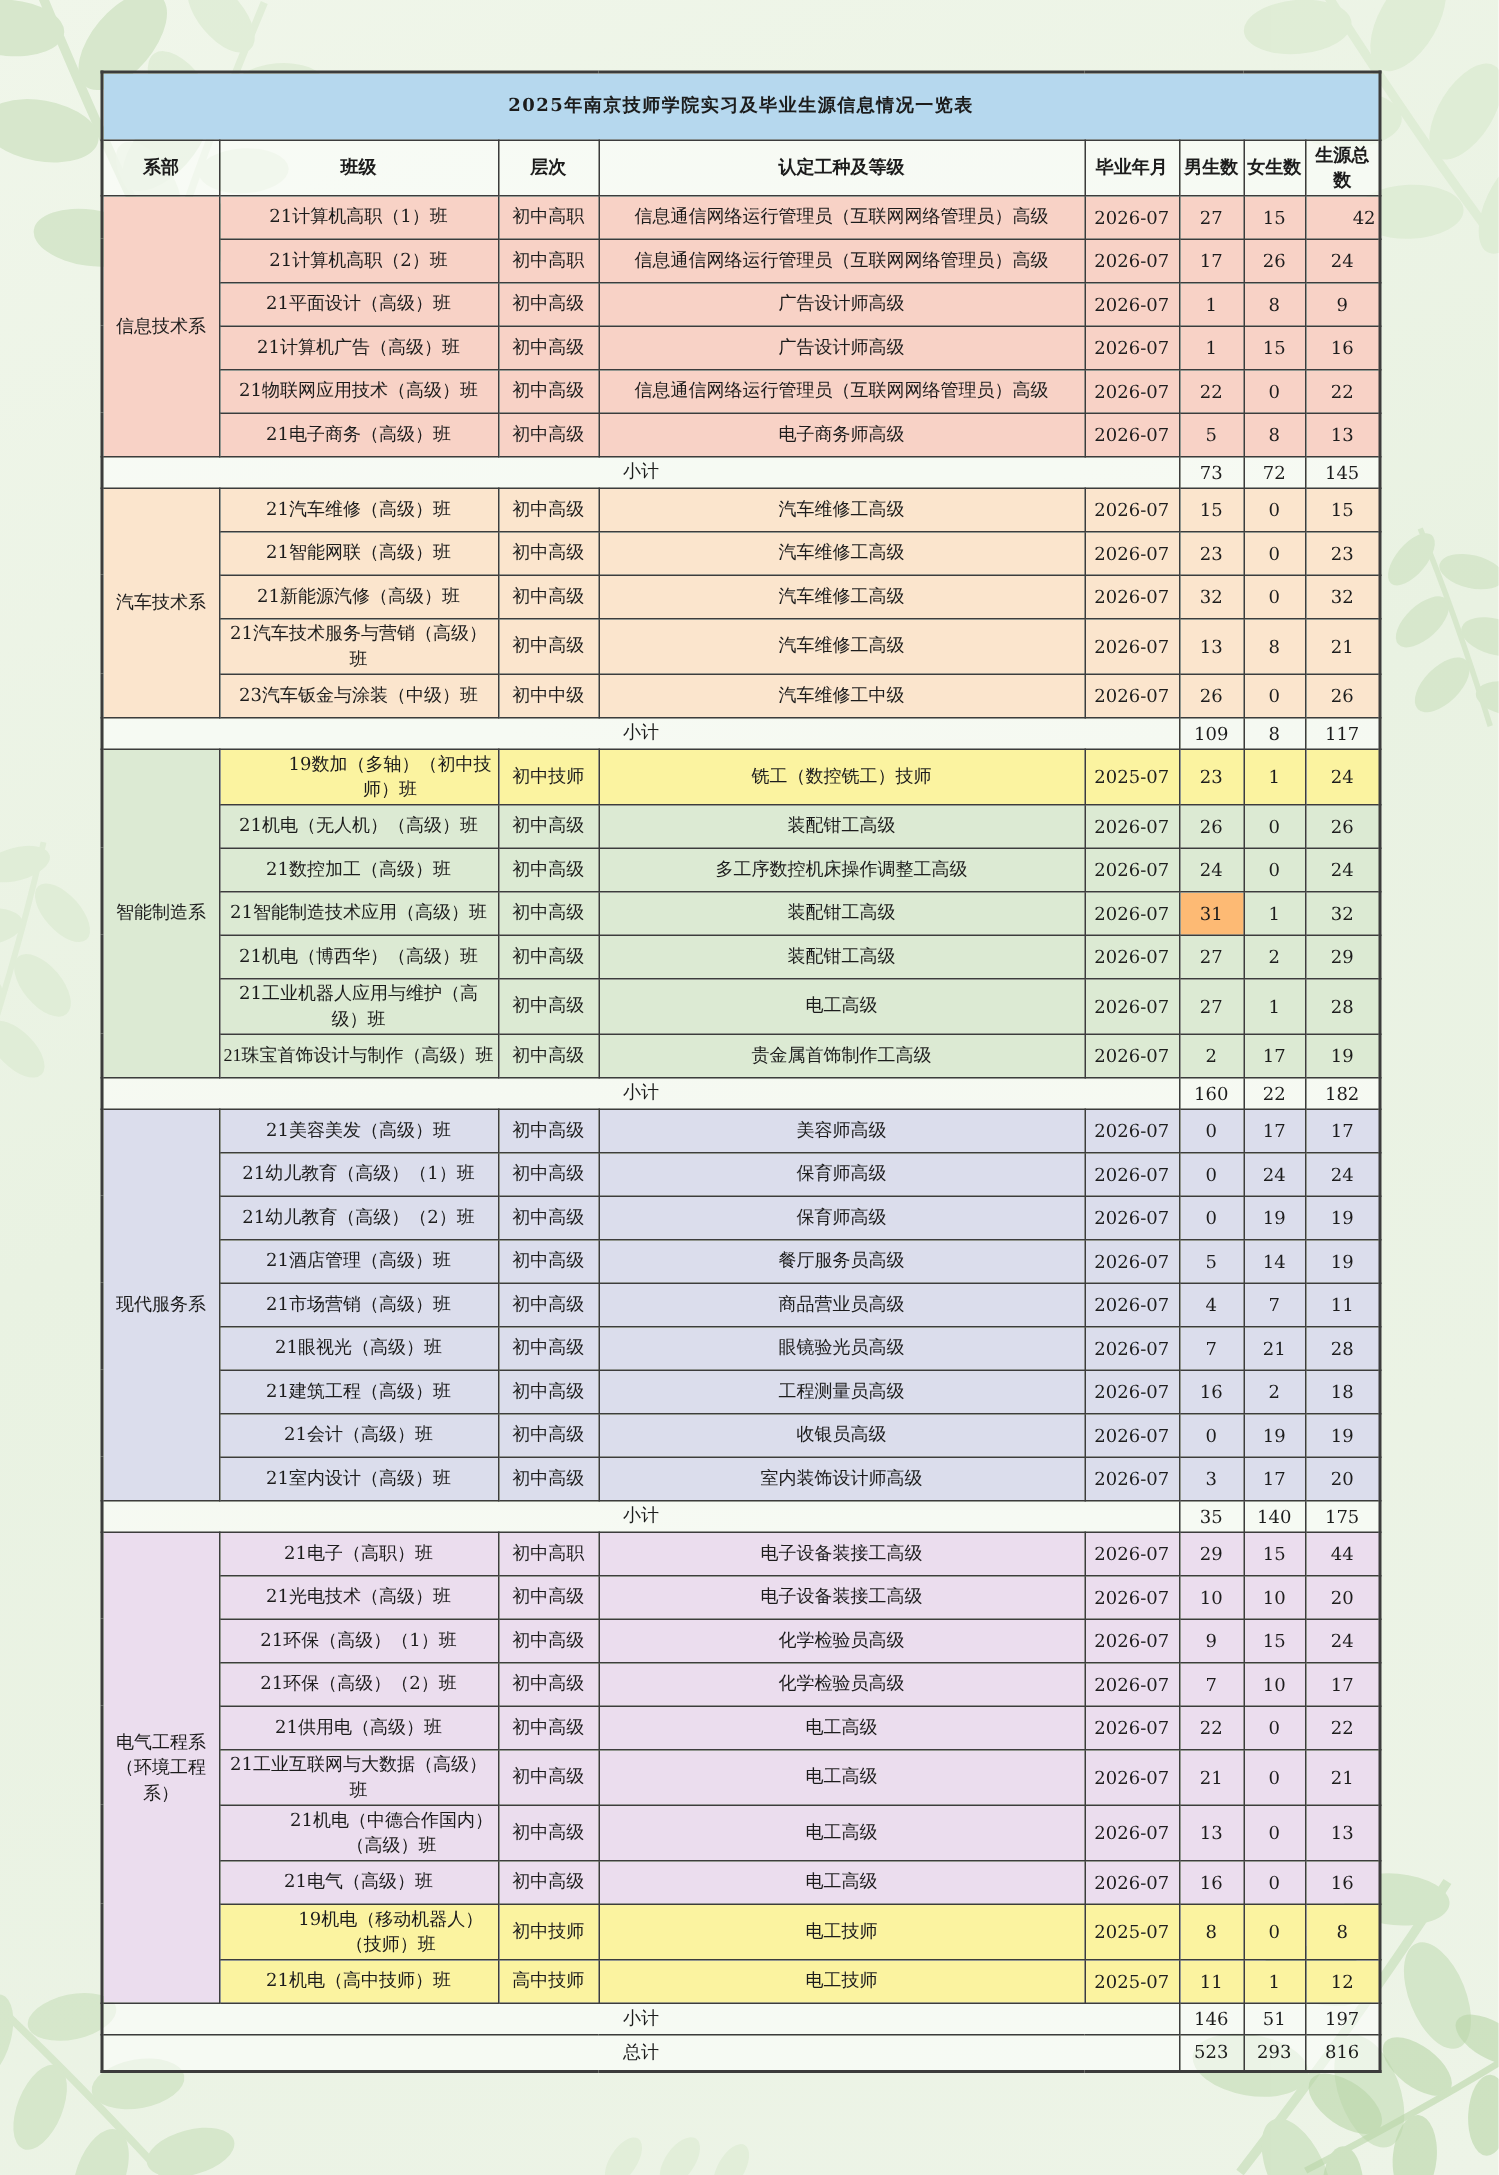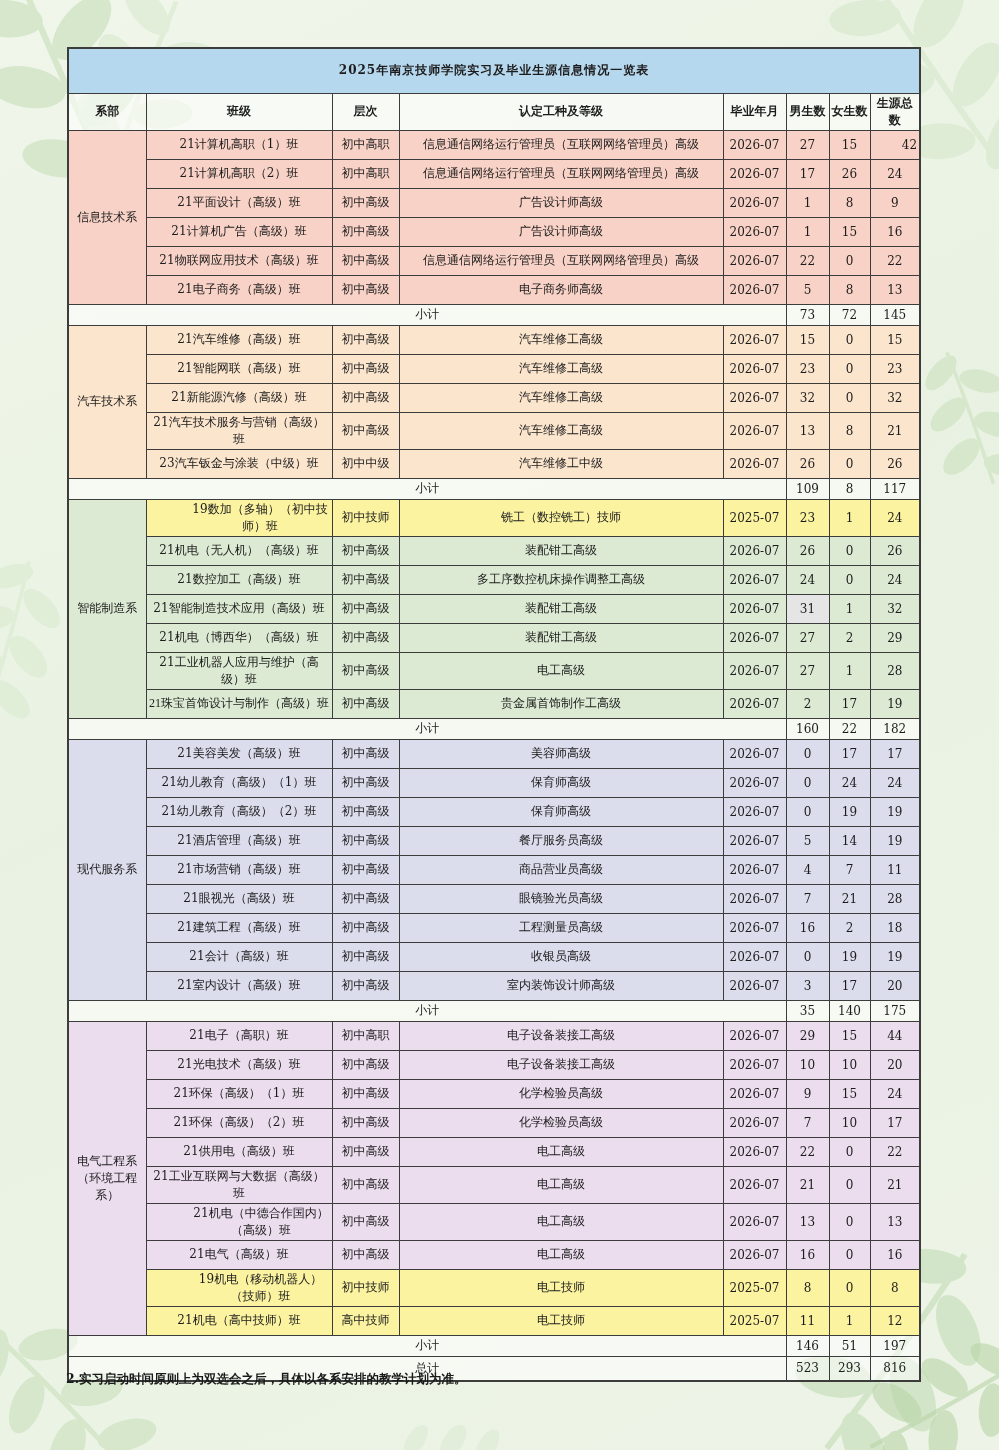--- a/index.html
+++ b/index.html
@@ -246,21 +246,21 @@
         <td class="data" style="background: rgb(220, 234, 211);">2026-07</td>
         <td class="data" style="background: rgb(220, 234, 211);">24</td>
         <td class="data" style="background: rgb(220, 234, 211);">0</td>
         <td class="data" style="background: rgb(220, 234, 211);">24</td>
       </tr>
       <tr>
         <td class="data" style="background: rgb(220, 234, 211);">21智能制造技术应用（高级）班</td>
         <td class="data" style="background: rgb(220, 234, 211);">初中高级</td>
         <td class="data" style="background: rgb(220, 234, 211);">装配钳工高级</td>
         <td class="data" style="background: rgb(220, 234, 211);">2026-07</td>
-        <td class="data" style="background: #e5e5e5;">31</td>
+        <td class="data" style="background: #fdba74;">31</td>
         <td class="data" style="background: rgb(220, 234, 211);">1</td>
         <td class="data" style="background: rgb(220, 234, 211);">32</td>
       </tr>
       <tr>
         <td class="data" style="background: rgb(220, 234, 211);">21机电（博西华）（高级）班</td>
         <td class="data" style="background: rgb(220, 234, 211);">初中高级</td>
         <td class="data" style="background: rgb(220, 234, 211);">装配钳工高级</td>
         <td class="data" style="background: rgb(220, 234, 211);">2026-07</td>
         <td class="data" style="background: rgb(220, 234, 211);">27</td>
         <td class="data" style="background: rgb(220, 234, 211);">2</td>
@@ -478,14 +478,13 @@
       <tr class="grandtotal">
         <td colspan="5">总计</td>
         <td>523</td>
         <td>293</td>
         <td>816</td>
       </tr>
     </tbody>
 </table>
 
 <div class="notes">
-  <div>2.实习启动时间原则上为双选会之后，具体以各系安排的教学计划为准。</div>
 </div>
 
 </body></html>

